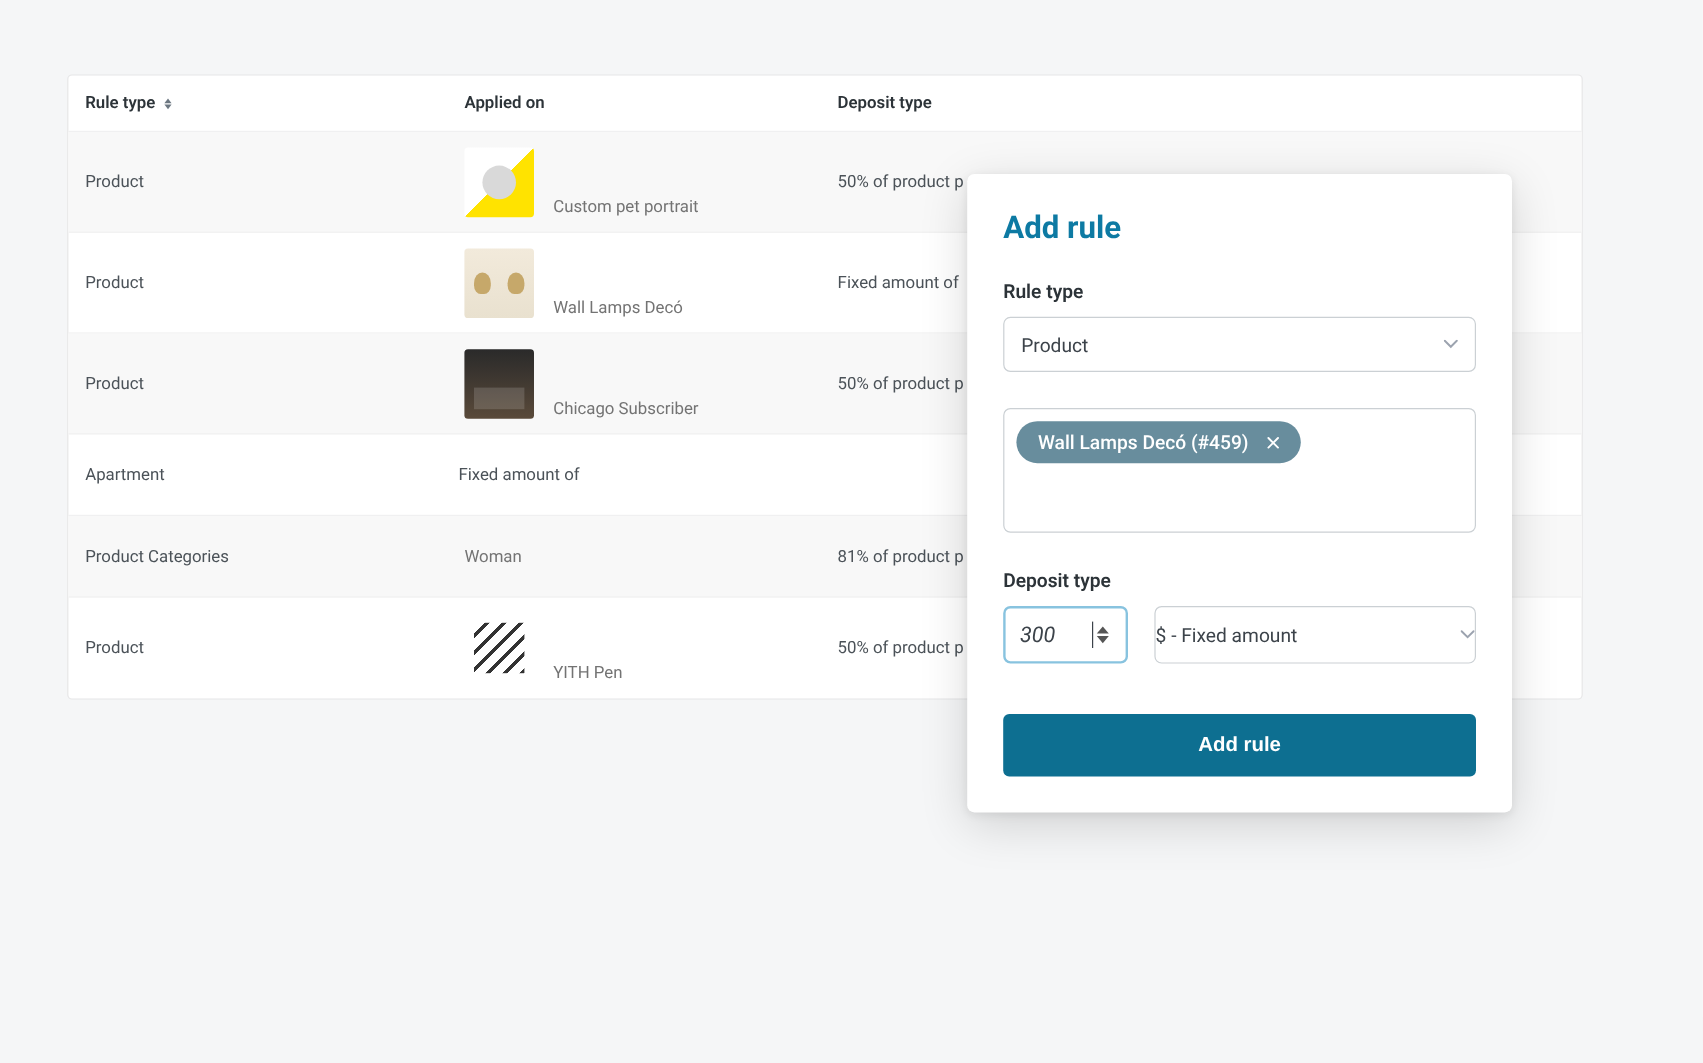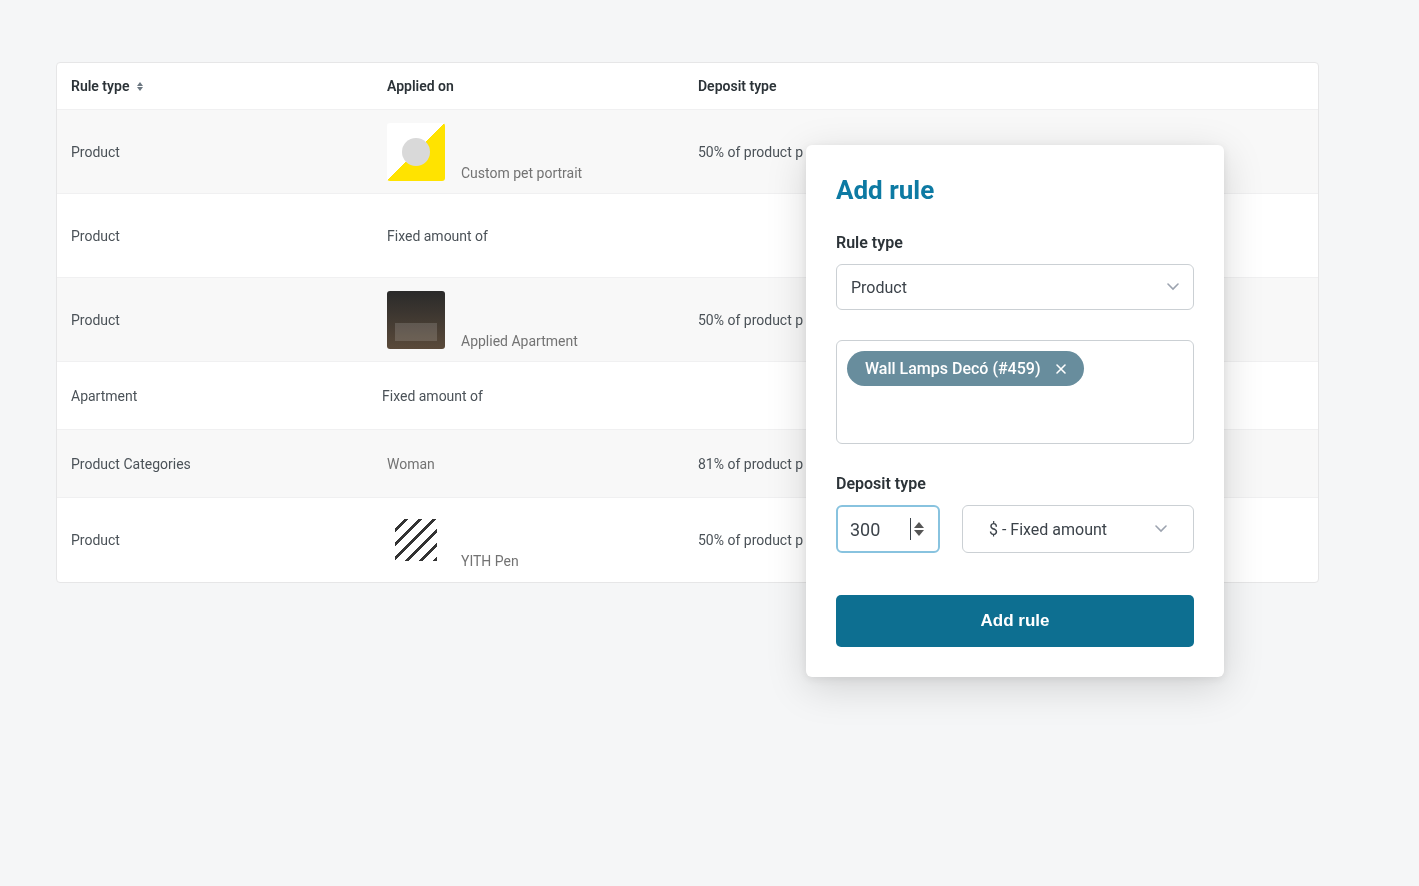--- a/index.html
+++ b/index.html
@@ -95,21 +95,21 @@
   .thumb4::after {
     content:""; position:absolute; left:8px; top:8px; width:42px; height:42px;
     background: repeating-linear-gradient(-45deg,#333 0 3px,transparent 3px 10px);
   }
 
   
   .modal {
     position: absolute;
     left: 806px;
     top: 145px;
-    width: 418px;
+    width: 454px;
     background: #fff;
     border-radius: 6px;
     box-shadow: 0 10px 40px rgba(0,0,0,0.15), 0 2px 8px rgba(0,0,0,0.08);
     padding: 30px 30px 30px 30px;
   }
   .modal h2 {
     font-size: 26px;
     font-weight: 700;
     color: #0d7aa3;
     margin-bottom: 28px;
@@ -165,20 +165,21 @@
   }
   .deposit-row { display:flex; gap: 22px; }
   .num-input-wrap {
     position: relative;
     width: 104px; height: 48px;
     border: 2px solid #88c3df;
     border-radius: 6px;
     background:#fff;
     display:flex; align-items:center;
     padding-left:12px;
+    font-style:italic;
   }
   .num-input {
     border:none; outline:none; font-size:18px; color:#3c434a; width:60px;
     font-family: inherit;
   }
   .caret {
     display:inline-block; width:1px; height:22px; background:#3c434a;
     animation: blink 1s step-end infinite;
   }
   @keyframes blink { 50% {opacity:0;} }
@@ -189,21 +190,21 @@
   .spin span {
     width:0; height:0; border-left:5px solid transparent; border-right:5px solid transparent;
     cursor:pointer;
   }
   .spin .sup { border-bottom:6px solid #555;}
   .spin .sdn { border-top:6px solid #555;}
   .unit-select {
     flex:1; height:48px;
     border:1px solid #cbd0d4; border-radius:6px;
     display:flex; align-items:center; justify-content:space-between;
-    padding:0 26px; font-size:16px; color:#3c434a;
+    padding:0 0; font-size:16px; color:#3c434a;
     cursor:pointer;
   }
   .primary-btn {
     width:100%; height:52px;
     background:#0d6f91;
     color:#fff; font-size:17px; font-weight:600;
     border:none; border-radius:5px;
     cursor:pointer;
     margin-top: 42px;
   }
@@ -237,31 +238,35 @@
           <a class="link" href="#">Custom pet portrait</a>
         </div>
         <div class="col-deposit-type">
           <span class="cell-text">50% of product p</span>
         </div>
       </div>
       <div class="row">
         <div class="col-rule-type">
           <span class="cell-text">Product</span>
         </div>
+        <div class="col-applied-on">
+          <div class="thumb thumb2"></div>
+          <a class="link" href="#">Wall Lamps Decó</a>
+        </div>
         <div class="col-deposit-type">
           <span class="cell-text">Fixed amount of</span>
         </div>
       </div>
       <div class="row alt">
         <div class="col-rule-type">
           <span class="cell-text">Product</span>
         </div>
         <div class="col-applied-on">
           <div class="thumb thumb3"></div>
-          <a class="link" href="#">Applied Apartment</a>
+          <a class="link" href="#">Chicago Subscriber</a>
         </div>
         <div class="col-deposit-type">
           <span class="cell-text">50% of product p</span>
         </div>
       </div>
       <div class="row short">
         <div class="col-applied-on">
           <span class="cell-text">Apartment</span>
         </div>
         <div class="col-deposit-type">

